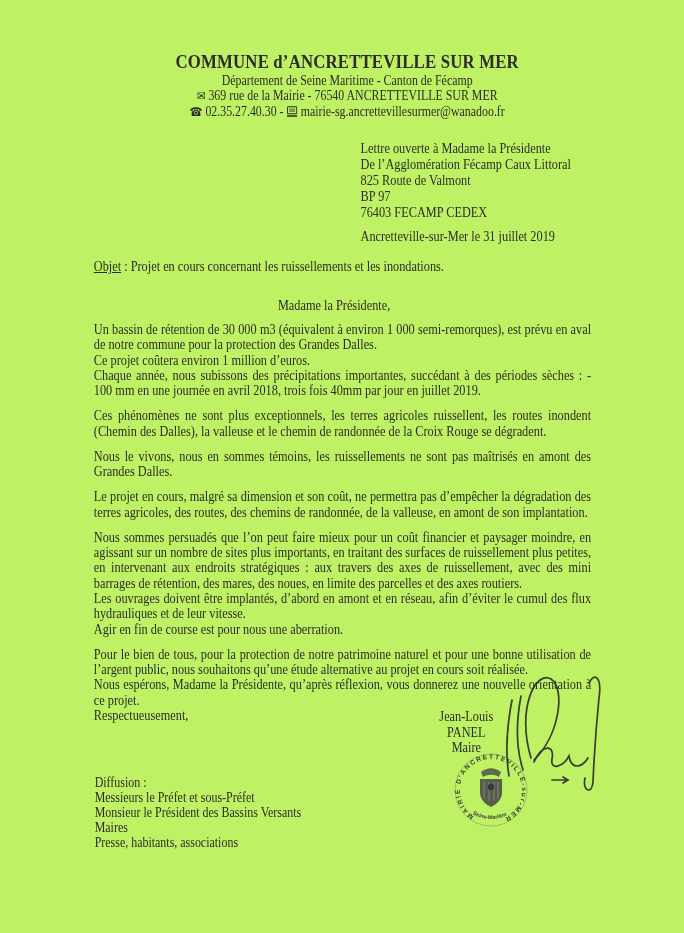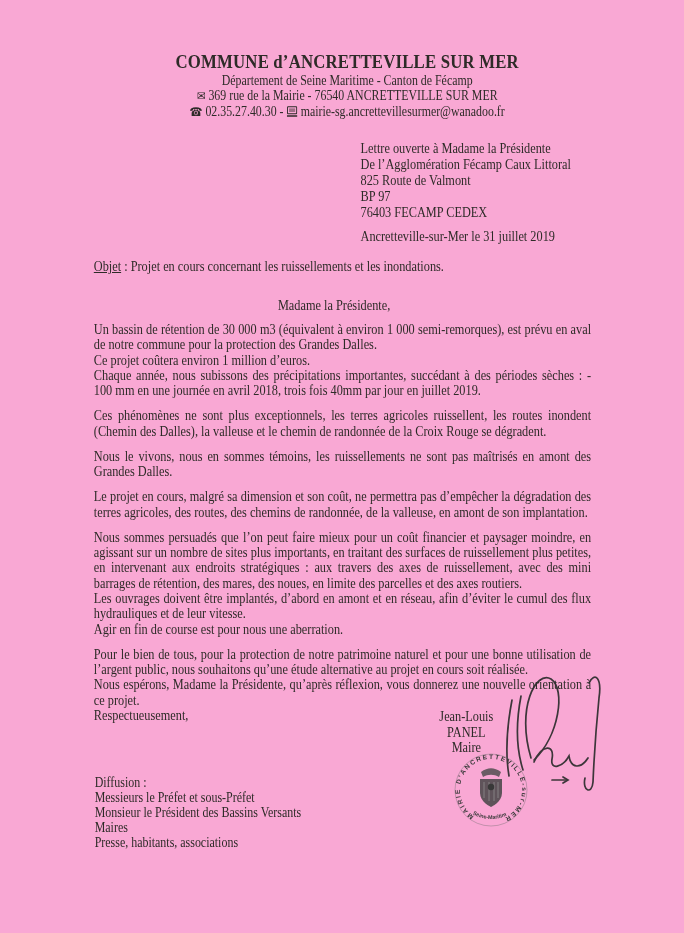--- a/index.html
+++ b/index.html
@@ -1,20 +1,20 @@
 <!DOCTYPE html>
 <html><head>
 <meta charset="utf-8">
 <style>
   html,body { margin:0; padding:0; }
   body {
     width:684px; height:933px; background:#ffffff; position:relative;
     overflow:hidden; font-family:"Liberation Serif","DejaVu Serif",serif;
   }
-  .page { position:absolute; inset:0; background:#f9a8d4; }
+  .page { position:absolute; inset:0; background:#bef264; }
   
   .scale-wrap {
     position:absolute; left:0; top:0; width:795px; height:933px;
     transform:scaleX(0.8604); transform-origin:0 0;
     color:#2e2b28;
   }
   .letterhead { position:absolute; top:50px; left:6px; width:795px; text-align:center; }
   .lh-title  { font-size:19.5px; font-weight:bold; letter-spacing:.2px; line-height:23px; }
   .lh-line   { font-size:13.8px; line-height:15.2px; }
   .glyph     { font-family:"DejaVu Sans",sans-serif; font-size:12px; }

